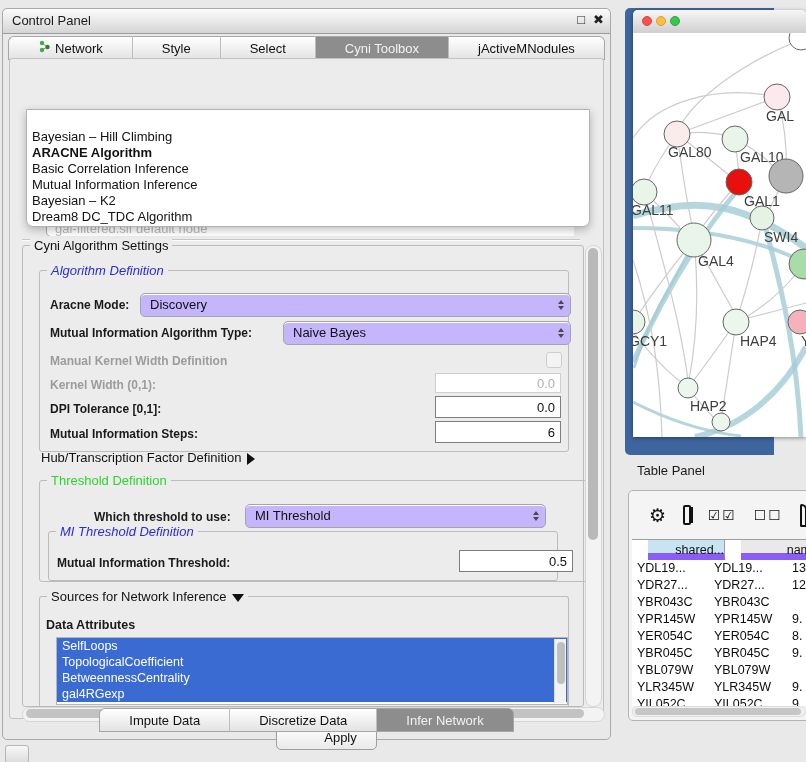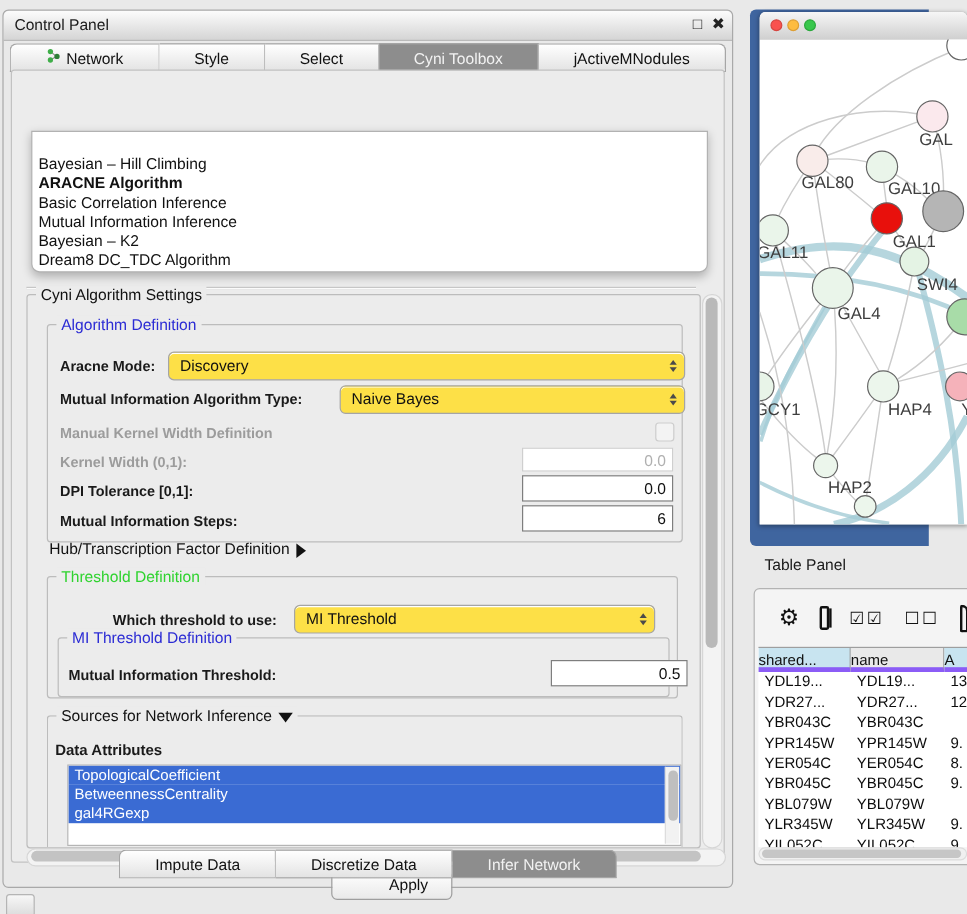--- a/index.html
+++ b/index.html
@@ -32,25 +32,25 @@
   .popup-item.bold{font-weight:bold;}
   .sliver-wrap{left:36px;top:164px;width:528px;height:13px;overflow:hidden;z-index:5;}
   .sliver-combo{position:absolute;left:0;top:-10px;width:526px;height:22px;background:#fff;
                 border:1px solid #ababab;border-radius:5px;font-size:13px;color:#b9b9b9;
                 line-height:30px;padding-left:8px;}
   .etch{height:1px;background:#c6c6c6;border-bottom:1px solid #fbfbfb;}
   
   .group{position:absolute;border:1px solid #bcbcbc;border-radius:3px;}
   .legend{position:absolute;top:-8px;left:7px;background:#ececec;padding:0 4px;font-size:13px;
           white-space:nowrap;}
-  .legend.blue{color:#2b2bd4;}
+  .legend.blue{color:#2b2bd4;font-style:italic;}
   .legend.green{color:#2fd32f;}
   .lbl{position:absolute;font-size:12px;font-weight:bold;color:#1a1a1a;white-space:nowrap;}
   .lbl.dis{color:#9c9c9c;}
-  .combo{position:absolute;height:22px;background:#fde047;border:1px solid #a5a5a5;border-radius:5px;
+  .combo{position:absolute;height:22px;background:#c4b5fd;border:1px solid #a5a5a5;border-radius:5px;
          font-size:13px;line-height:22px;padding-left:9px;box-shadow:inset 0 1px 0 #fff;}
   .spin{position:absolute;right:6px;top:50%;transform:translateY(-50%);display:flex;
         flex-direction:column;gap:2px;}
   .spin i{display:block;width:0;height:0;border-left:3.5px solid transparent;
           border-right:3.5px solid transparent;}
   .spin .u{border-bottom:4px solid #4a4a4a;}
   .spin .d{border-top:4px solid #4a4a4a;}
   .num-input{position:absolute;border:1px solid #7e7e7e;background:#fff;font-size:13px;
              text-align:right;padding:0 5px;font-family:inherit;color:#111;box-sizing:border-box;}
   .num-input.dis{border:1px solid #cfcfcf;color:#b0b0b0;}
@@ -100,22 +100,22 @@
   .tp-toolbar{position:absolute;left:0;top:4px;right:0;height:40px;display:flex;
               align-items:center;gap:17px;padding-left:20px;}
   .tb-icon{font-size:19px;color:#111;line-height:1;}
   .tb-checks{font-size:14px;letter-spacing:2px;color:#111;}
   .cols-icon{width:16px;height:16px;border:2px solid #111;border-radius:2px;position:relative;}
   .cols-icon::after{content:"";position:absolute;left:6px;top:0;bottom:0;width:2px;background:#111;}
   .doc-icon{width:14px;height:19px;border:2px solid #111;border-radius:2px 6px 2px 2px;}
   .tp-table{position:absolute;left:3px;top:48px;width:174px;height:166px;background:#fff;
             overflow:hidden;border-top:1px solid #9e9e9e;}
   .tp-header{display:flex;height:20px;}
-  .tp-hcell{box-sizing:border-box;border-right:1px solid #9e9e9e;border-bottom:4px solid #8b5cf6;
-            background:#e9e9e9;font-size:12.5px;text-align:left;line-height:20px;flex:none;}
+  .tp-hcell{box-sizing:border-box;border-right:1px solid #9e9e9e;border-bottom:7px solid #8b5cf6;
+            background:#e9e9e9;font-size:12.5px;text-align:right;line-height:20px;flex:none;margin-left:16px;}
   .tp-hcell.sel{background:#c8e4f0;}
   .tp-row{display:flex;height:17px;}
   .tp-cell{box-sizing:border-box;flex:none;font-size:12.5px;line-height:17px;padding-left:5px;
            white-space:nowrap;overflow:hidden;color:#0d0d0d;}
   .tp-hscroll{position:absolute;left:3px;top:215px;width:174px;height:11px;background:#f0f0f0;
               border:1px solid #dcdcdc;border-radius:6px;box-sizing:border-box;}
   .tp-hthumb{position:absolute;left:2px;top:1px;width:166px;height:7px;background:#c6c6c6;
              border-radius:4px;}
   .mini-btn{left:5px;top:745px;width:22px;height:17px;background:linear-gradient(#f7f7f7,#dcdcdc);
             border:1px solid #b5b5b5;border-radius:3px;}
@@ -153,20 +153,23 @@
       <div class="tab selected">
         <span>Cyni Toolbox</span>
       </div>
       <div class="tab last">
         <span>jActiveMNodules</span>
       </div>
     </div>
 
   <div class="abs main-panel">
 
+    <div class="abs sliver-wrap">
+      <div class="sliver-combo">gal-filtered.sif default node</div>
+    </div>
     <div class="abs etch" style="left:12px;top:180px;width:558px;"></div>
 
     <div class="abs algo-popup">
       <div class="abs popup-items">
           <div class="popup-item">Bayesian – Hill Climbing</div>
           <div class="popup-item bold">ARACNE Algorithm</div>
           <div class="popup-item">Basic Correlation Inference</div>
           <div class="popup-item">Mutual Information Inference</div>
           <div class="popup-item">Bayesian – K2</div>
           <div class="popup-item">Dream8 DC_TDC Algorithm</div>
@@ -207,21 +210,21 @@
         <input class="num-input" style="left: 395px; top: 125px; width: 126px; height: 22px;" value="0.0">
 
         <div class="lbl" style="left:10px;top:156px;">Mutual Information Steps:</div>
         <input class="num-input" style="left: 395px; top: 150px; width: 126px; height: 22px;" value="6">
       </div>
 
       <div class="abs" style="left:18px;top:204px;font-size:13px;">
         <span>Hub/Transcription Factor Definition</span><span class="arrow-right"></span>
       </div>
 
-      <div class="group" style="left:16px;top:234px;width:524px;height:100px;">
+      <div class="group" style="left:16px;top:234px;width:524px;height:100px;padding-left:27px;">
         <span class="legend green">Threshold Definition</span>
 
         <div class="lbl" style="left:54px;top:29px;">Which threshold to use:</div>
         <div class="combo" style="left:205px;top:23px;width:290px;">
           <span>MI Threshold</span>
           <span class="spin">
               <i class="u"></i>
               <i class="d"></i>
             </span>
         </div>
@@ -233,20 +236,21 @@
         </div>
       </div>
 
       <div class="group" style="left:16px;top:350px;width:528px;height:109px;border-bottom:none;border-radius:3px 3px 0 0;">
         <span class="legend">
           <span>Sources for Network Inference</span><span class="arrow-down"></span>
         </span>
         <div class="lbl" style="left:6px;top:21px;font-size:12.5px;">Data Attributes</div>
         <div class="attr-list" style="left:16px;top:40px;width:510px;height:66px;">
           <div>
+              <div class="attr-item sel">SelfLoops</div>
               <div class="attr-item sel">TopologicalCoefficient</div>
               <div class="attr-item sel">BetweennessCentrality</div>
               <div class="attr-item sel">gal4RGexp</div>
             </div>
           <div class="list-scroll">
             <div class="list-thumb"></div>
           </div>
         </div>
       </div>
     </div>

